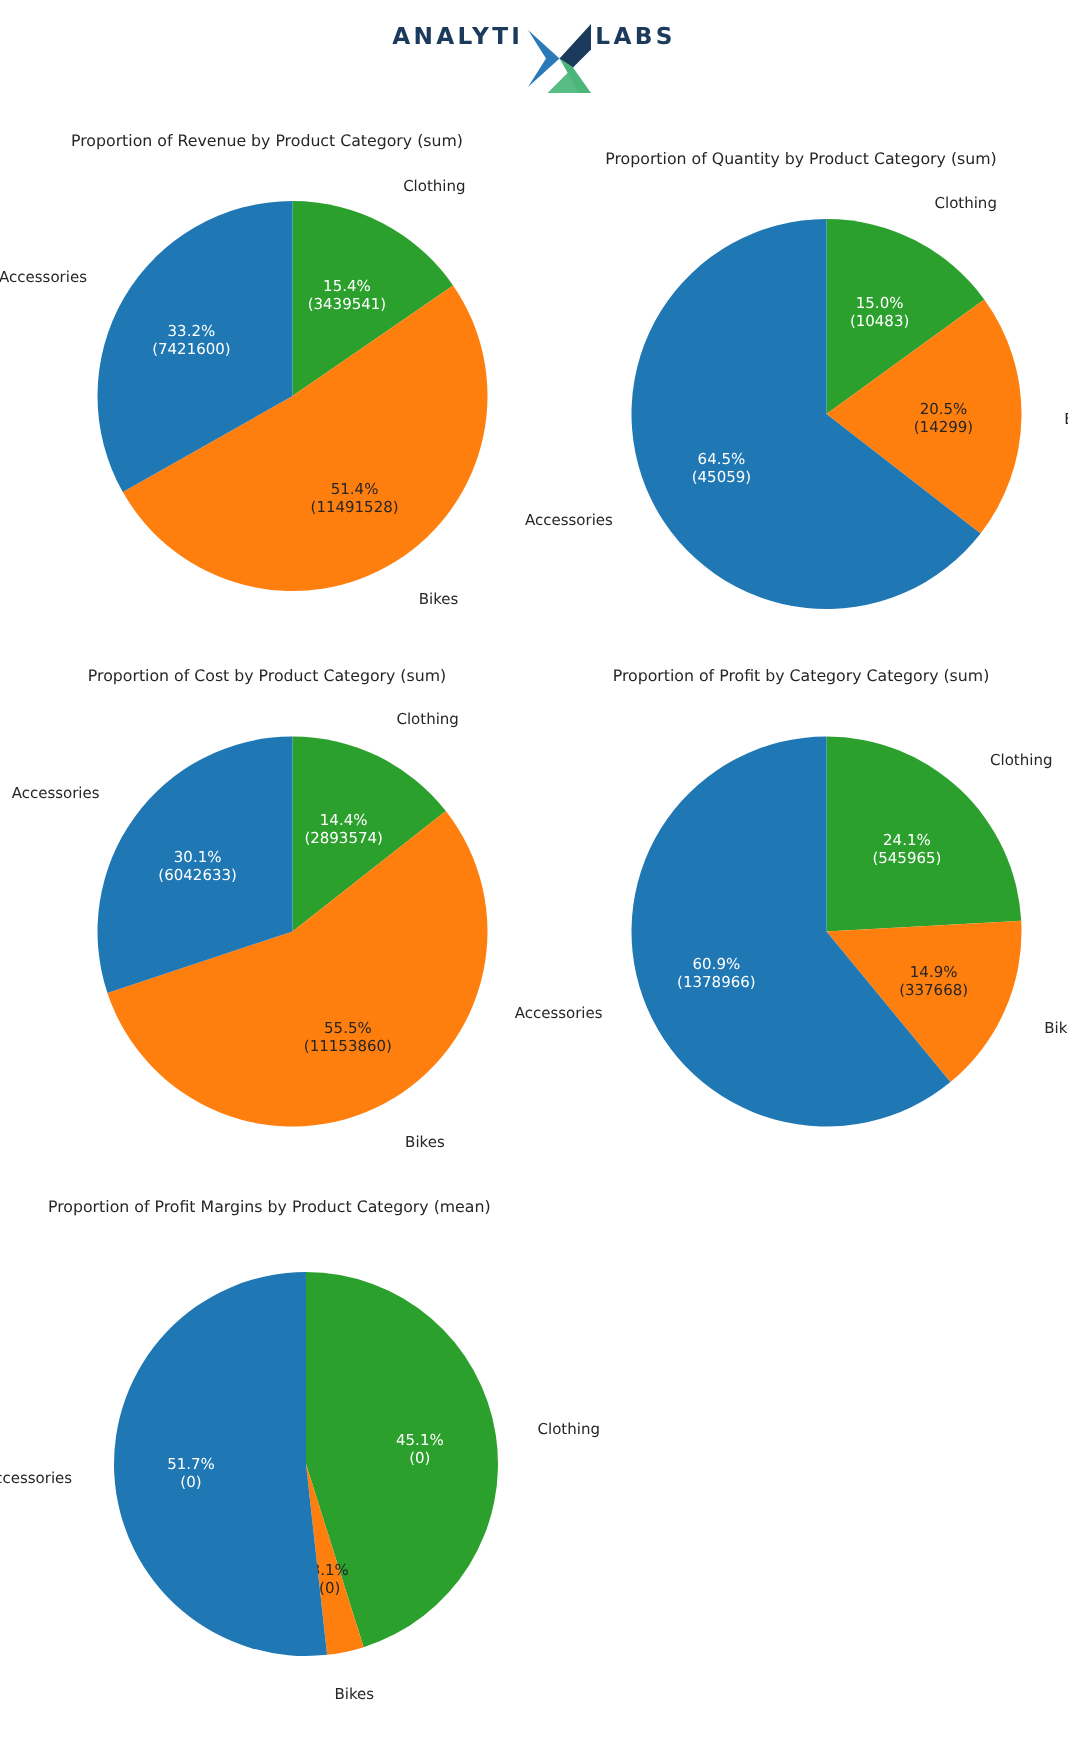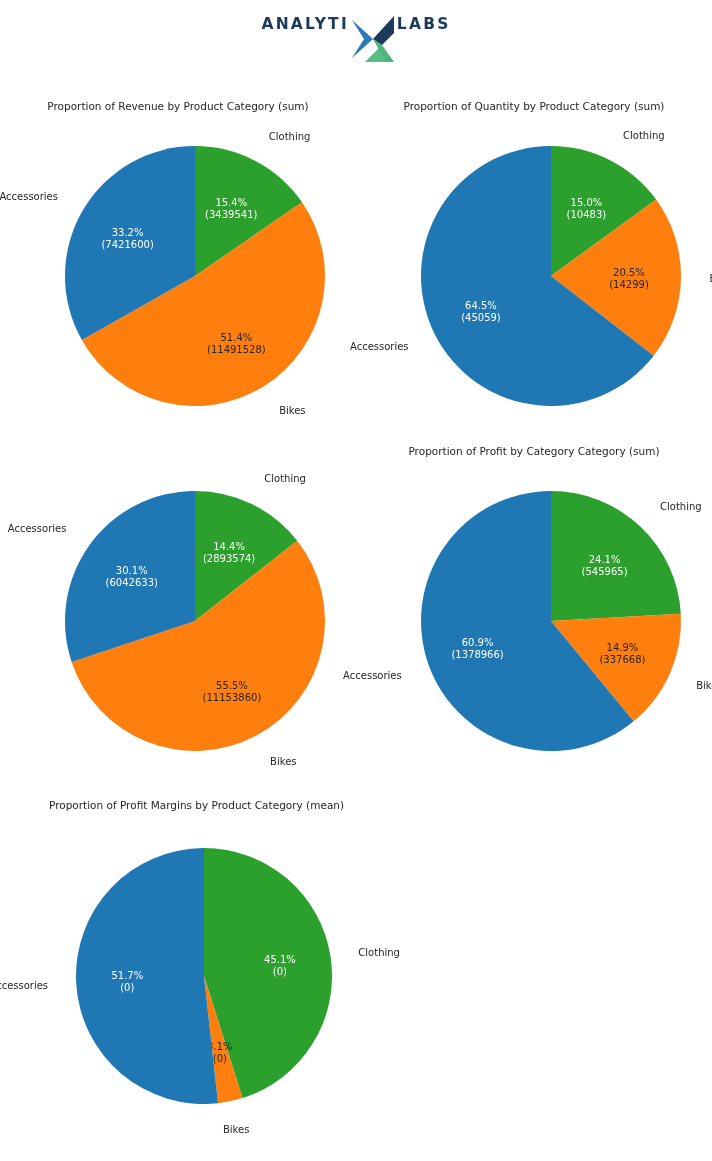--- a/index.html
+++ b/index.html
@@ -83,21 +83,21 @@
     position: absolute;
     width: 470px;
     height: 360px;
   }
   .wide-title {
     position: absolute;
     left: 0;
     top: 0;
     width: 470px;
     text-align: left;
-    padding-left: 49px;
+    padding-left: 32px;
     box-sizing: border-box;
     font-size: 10.5px;
     color: #262626;
     white-space: nowrap;
   }
 </style>
 </head>
 <body>
 
 <div id="logo-block">
@@ -109,21 +109,21 @@
         <polygon points="23,25 44,19 44,2 32,31" fill="#1b3a5c"></polygon>
         <polygon points="2,6 23,25 2,44 14,25" fill="#2a7ab9"></polygon>
         <polygon points="23,25 44,48 15,48 32,31" fill="#58bd84"></polygon>
         <polygon points="23,25 32,31 44,48 36,48" fill="#4bb57c"></polygon>
       </svg>
     </span>
     <span class="logo-word">LABS</span>
   </div>
 </div>
 
-<div class="chart-cell" id="cell-0" style="left:0px; top:96px;">
+<div class="chart-cell" id="cell-0" style="left:0px; top:84px;">
   <div class="chart-title" style="top: 4px;">Proportion of Revenue by Product Category (sum)</div>
   <svg class="pie-svg" viewBox="0 0 356 346">
       <path d="M 195 180 L 195 50 A 130 130 0 0 1 302.05923769169556 106.25503661352165 Z" fill="#2ca02c" stroke="none"></path>
       <text x="231.28178409004175" y="109.95195771606849" text-anchor="middle" class="slice-label" fill="#ffffff">15.4%</text>
       <text x="231.28178409004175" y="121.95195771606849" text-anchor="middle" class="slice-label" fill="#ffffff">(3439541)</text>
       <text x="268.7729609830849" y="43.6023140226726" text-anchor="start" class="cat-label">Clothing</text>
       <path d="M 195 180 L 302.05923769169556 106.25503661352165 A 130 130 0 1 1 81.87611189296169 244.05455440127795 Z" fill="#ff7f0e" stroke="none"></path>
       <text x="236.37987237592526" y="245.1188790146365" text-anchor="middle" class="slice-label" fill="#262626">51.4%</text>
       <text x="236.37987237592526" y="257.1188790146365" text-anchor="middle" class="slice-label" fill="#262626">(11491528)</text>
       <text x="279.13907383104805" y="318.4417206630942" text-anchor="start" class="cat-label">Bikes</text>
@@ -146,20 +146,21 @@
       <text x="272.99037733356954" y="192.225170750322" text-anchor="middle" class="slice-label" fill="#262626">(14299)</text>
       <text x="353.5804339115914" y="186.49118052565476" text-anchor="start" class="cat-label">Bikes</text>
       <path d="M 195 180 L 297.7201516088397 259.6779169748869 A 130 130 0 1 1 194.99999999999997 50 Z" fill="#1f77b4" stroke="none"></path>
       <text x="124.953849090672" y="213.3152552487614" text-anchor="middle" class="slice-label" fill="#ffffff">64.5%</text>
       <text x="124.953849090672" y="225.3152552487614" text-anchor="middle" class="slice-label" fill="#ffffff">(45059)</text>
       <text x="52.572826484366374" y="253.77435233914815" text-anchor="end" class="cat-label">Accessories</text>
     </svg>
 </div>
 
 <div class="chart-cell" id="cell-2" style="left:0px; top:441px;">
+  <div class="chart-title" style="top: 4px;">Proportion of Cost by Product Category (sum)</div>
   <svg class="pie-svg" viewBox="0 0 356 346">
       <path d="M 195 180 L 195 50 A 130 130 0 0 1 297.2174961777605 99.67825029825654 Z" fill="#2ca02c" stroke="none"></path>
       <text x="229.09502979877277" y="108.84639037782307" text-anchor="middle" class="slice-label" fill="#ffffff">14.4%</text>
       <text x="229.09502979877277" y="120.84639037782307" text-anchor="middle" class="slice-label" fill="#ffffff">(2893574)</text>
       <text x="264.32656059083797" y="41.354327101573574" text-anchor="start" class="cat-label">Clothing</text>
       <path d="M 195 180 L 297.2174961777605 99.67825029825654 A 130 130 0 1 1 71.61750115126169 220.9482475551896 Z" fill="#ff7f0e" stroke="none"></path>
       <text x="231.93092554416035" y="247.7030329639943" text-anchor="middle" class="slice-label" fill="#262626">55.5%</text>
       <text x="231.93092554416035" y="259.7030329639943" text-anchor="middle" class="slice-label" fill="#262626">(11153860)</text>
       <text x="270.0928819397927" y="323.6961670267884" text-anchor="start" class="cat-label">Bikes</text>
       <path d="M 195 180 L 71.61750115126169 220.9482475551896 A 130 130 0 0 1 194.99999999999997 50 Z" fill="#1f77b4" stroke="none"></path>

